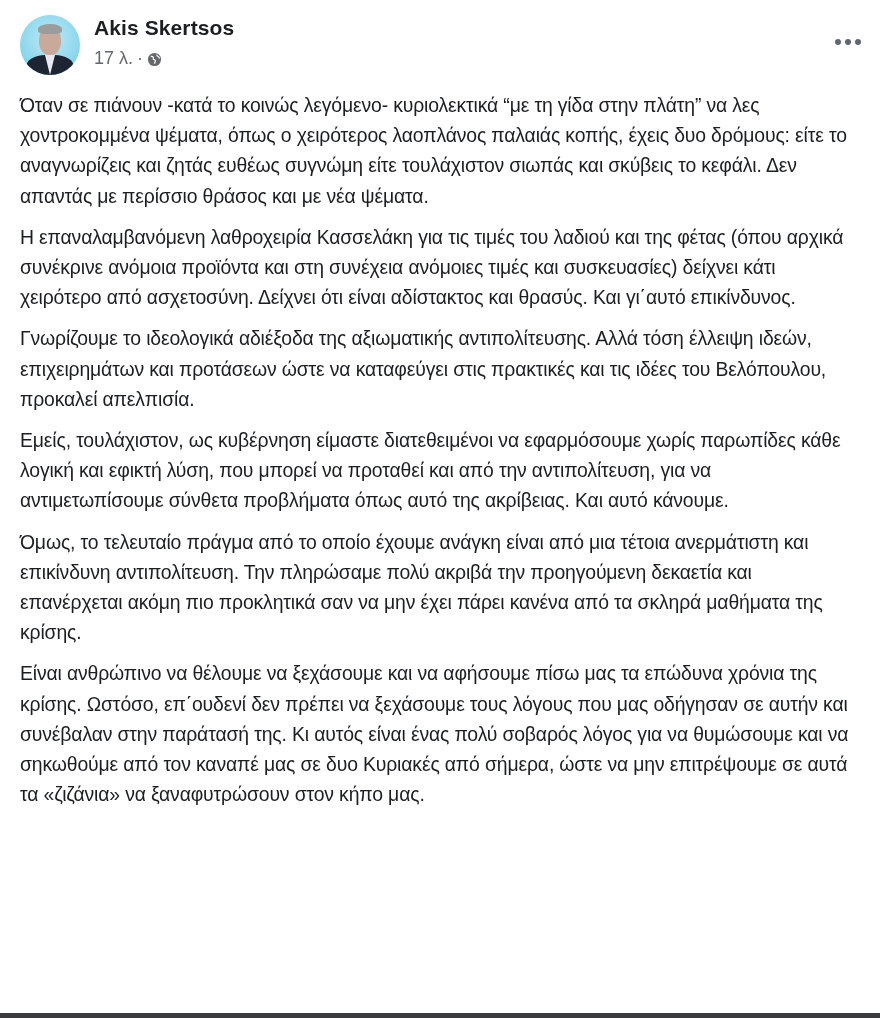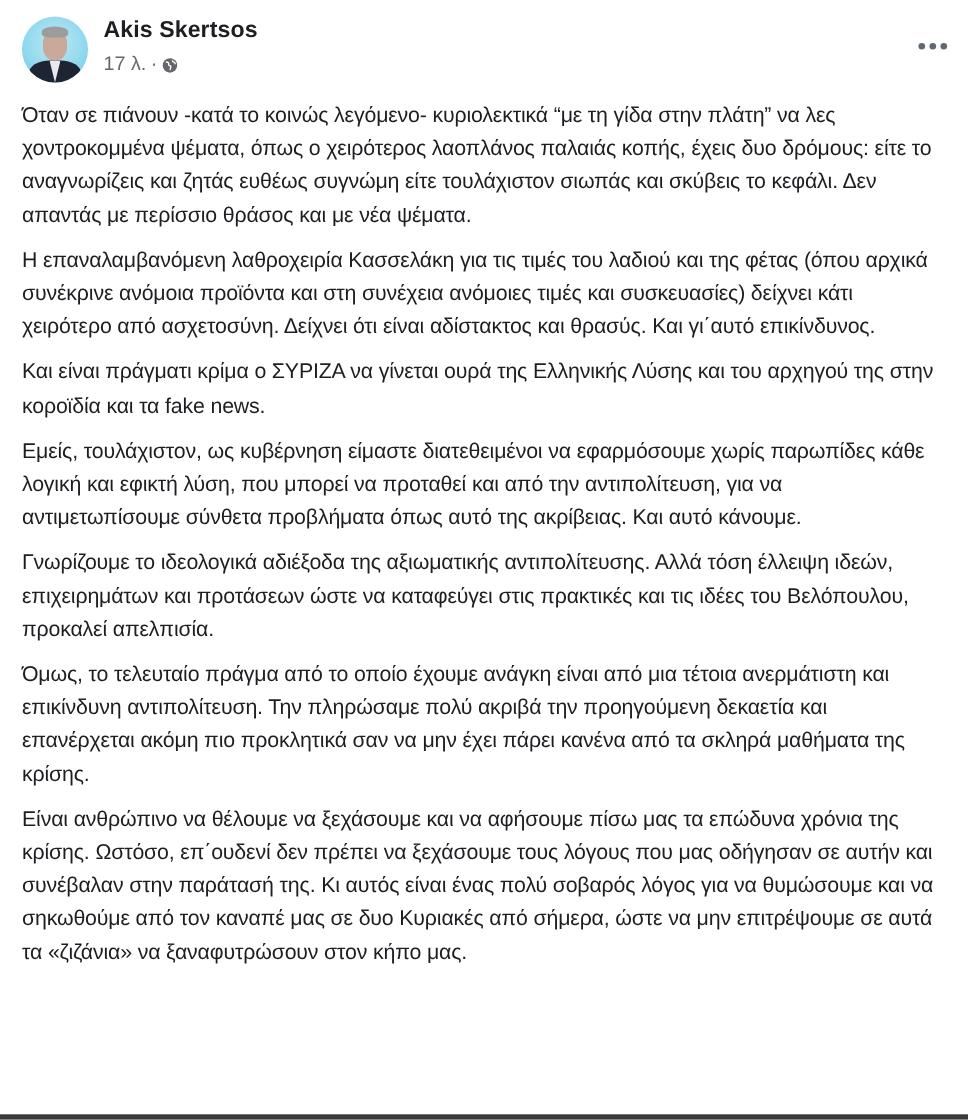--- a/index.html
+++ b/index.html
@@ -76,20 +76,19 @@
   <div class="more-button">
     <span></span>
     <span></span>
     <span></span>
   </div>
 </div>
 
 <div class="post-body">
   <p class="para">Όταν σε πιάνουν -κατά το κοινώς λεγόμενο- κυριολεκτικά “με τη γίδα στην πλάτη” να λες χοντροκομμένα ψέματα, όπως ο χειρότερος λαοπλάνος παλαιάς κοπής, έχεις δυο δρόμους: είτε το αναγνωρίζεις και ζητάς ευθέως συγνώμη είτε τουλάχιστον σιωπάς και σκύβεις το κεφάλι. Δεν απαντάς με περίσσιο θράσος και με νέα ψέματα.</p>
   <p class="para">Η επαναλαμβανόμενη λαθροχειρία Κασσελάκη για τις τιμές του λαδιού και της φέτας (όπου αρχικά συνέκρινε ανόμοια προϊόντα και στη συνέχεια ανόμοιες τιμές και συσκευασίες) δείχνει κάτι χειρότερο από ασχετοσύνη. Δείχνει ότι είναι αδίστακτος και θρασύς. Και γι΄αυτό επικίνδυνος.</p>
-  <p class="para">Και είναι πράγματι κρίμα ο ΣΥΡΙΖΑ να γίνεται ουρά της Ελληνικής Λύσης και του αρχηγού της στην κοροϊδία και τα fake news.</p>
+  <p class="para">Γνωρίζουμε το ιδεολογικά αδιέξοδα της αξιωματικής αντιπολίτευσης. Αλλά τόση έλλειψη ιδεών, επιχειρημάτων και προτάσεων ώστε να καταφεύγει στις πρακτικές και τις ιδέες του Βελόπουλου, προκαλεί απελπισία.</p>
   <p class="para">Εμείς, τουλάχιστον, ως κυβέρνηση είμαστε διατεθειμένοι να εφαρμόσουμε χωρίς παρωπίδες κάθε λογική και εφικτή λύση, που μπορεί να προταθεί και από την αντιπολίτευση, για να αντιμετωπίσουμε σύνθετα προβλήματα όπως αυτό της ακρίβειας. Και αυτό κάνουμε.</p>
-  <p class="para">Γνωρίζουμε το ιδεολογικά αδιέξοδα της αξιωματικής αντιπολίτευσης. Αλλά τόση έλλειψη ιδεών, επιχειρημάτων και προτάσεων ώστε να καταφεύγει στις πρακτικές και τις ιδέες του Βελόπουλου, προκαλεί απελπισία.</p>
   <p class="para">Όμως, το τελευταίο πράγμα από το οποίο  έχουμε ανάγκη είναι από μια τέτοια ανερμάτιστη και επικίνδυνη αντιπολίτευση. Την πληρώσαμε πολύ ακριβά την προηγούμενη δεκαετία και επανέρχεται ακόμη πιο προκλητικά σαν να μην έχει πάρει κανένα από τα σκληρά μαθήματα της κρίσης.</p>
   <p class="para">Είναι ανθρώπινο να θέλουμε να ξεχάσουμε και να αφήσουμε πίσω μας τα επώδυνα χρόνια της κρίσης. Ωστόσο, επ΄ουδενί δεν πρέπει να ξεχάσουμε τους λόγους που μας οδήγησαν σε αυτήν και συνέβαλαν στην παράτασή της. Κι αυτός είναι ένας πολύ σοβαρός λόγος για να θυμώσουμε και να σηκωθούμε από τον καναπέ μας σε δυο Κυριακές από σήμερα, ώστε να μην επιτρέψουμε σε αυτά τα «ζιζάνια» να ξαναφυτρώσουν στον κήπο μας.</p>
 </div>
 
 <div class="bottom-bar"></div>
 
 </body></html>

